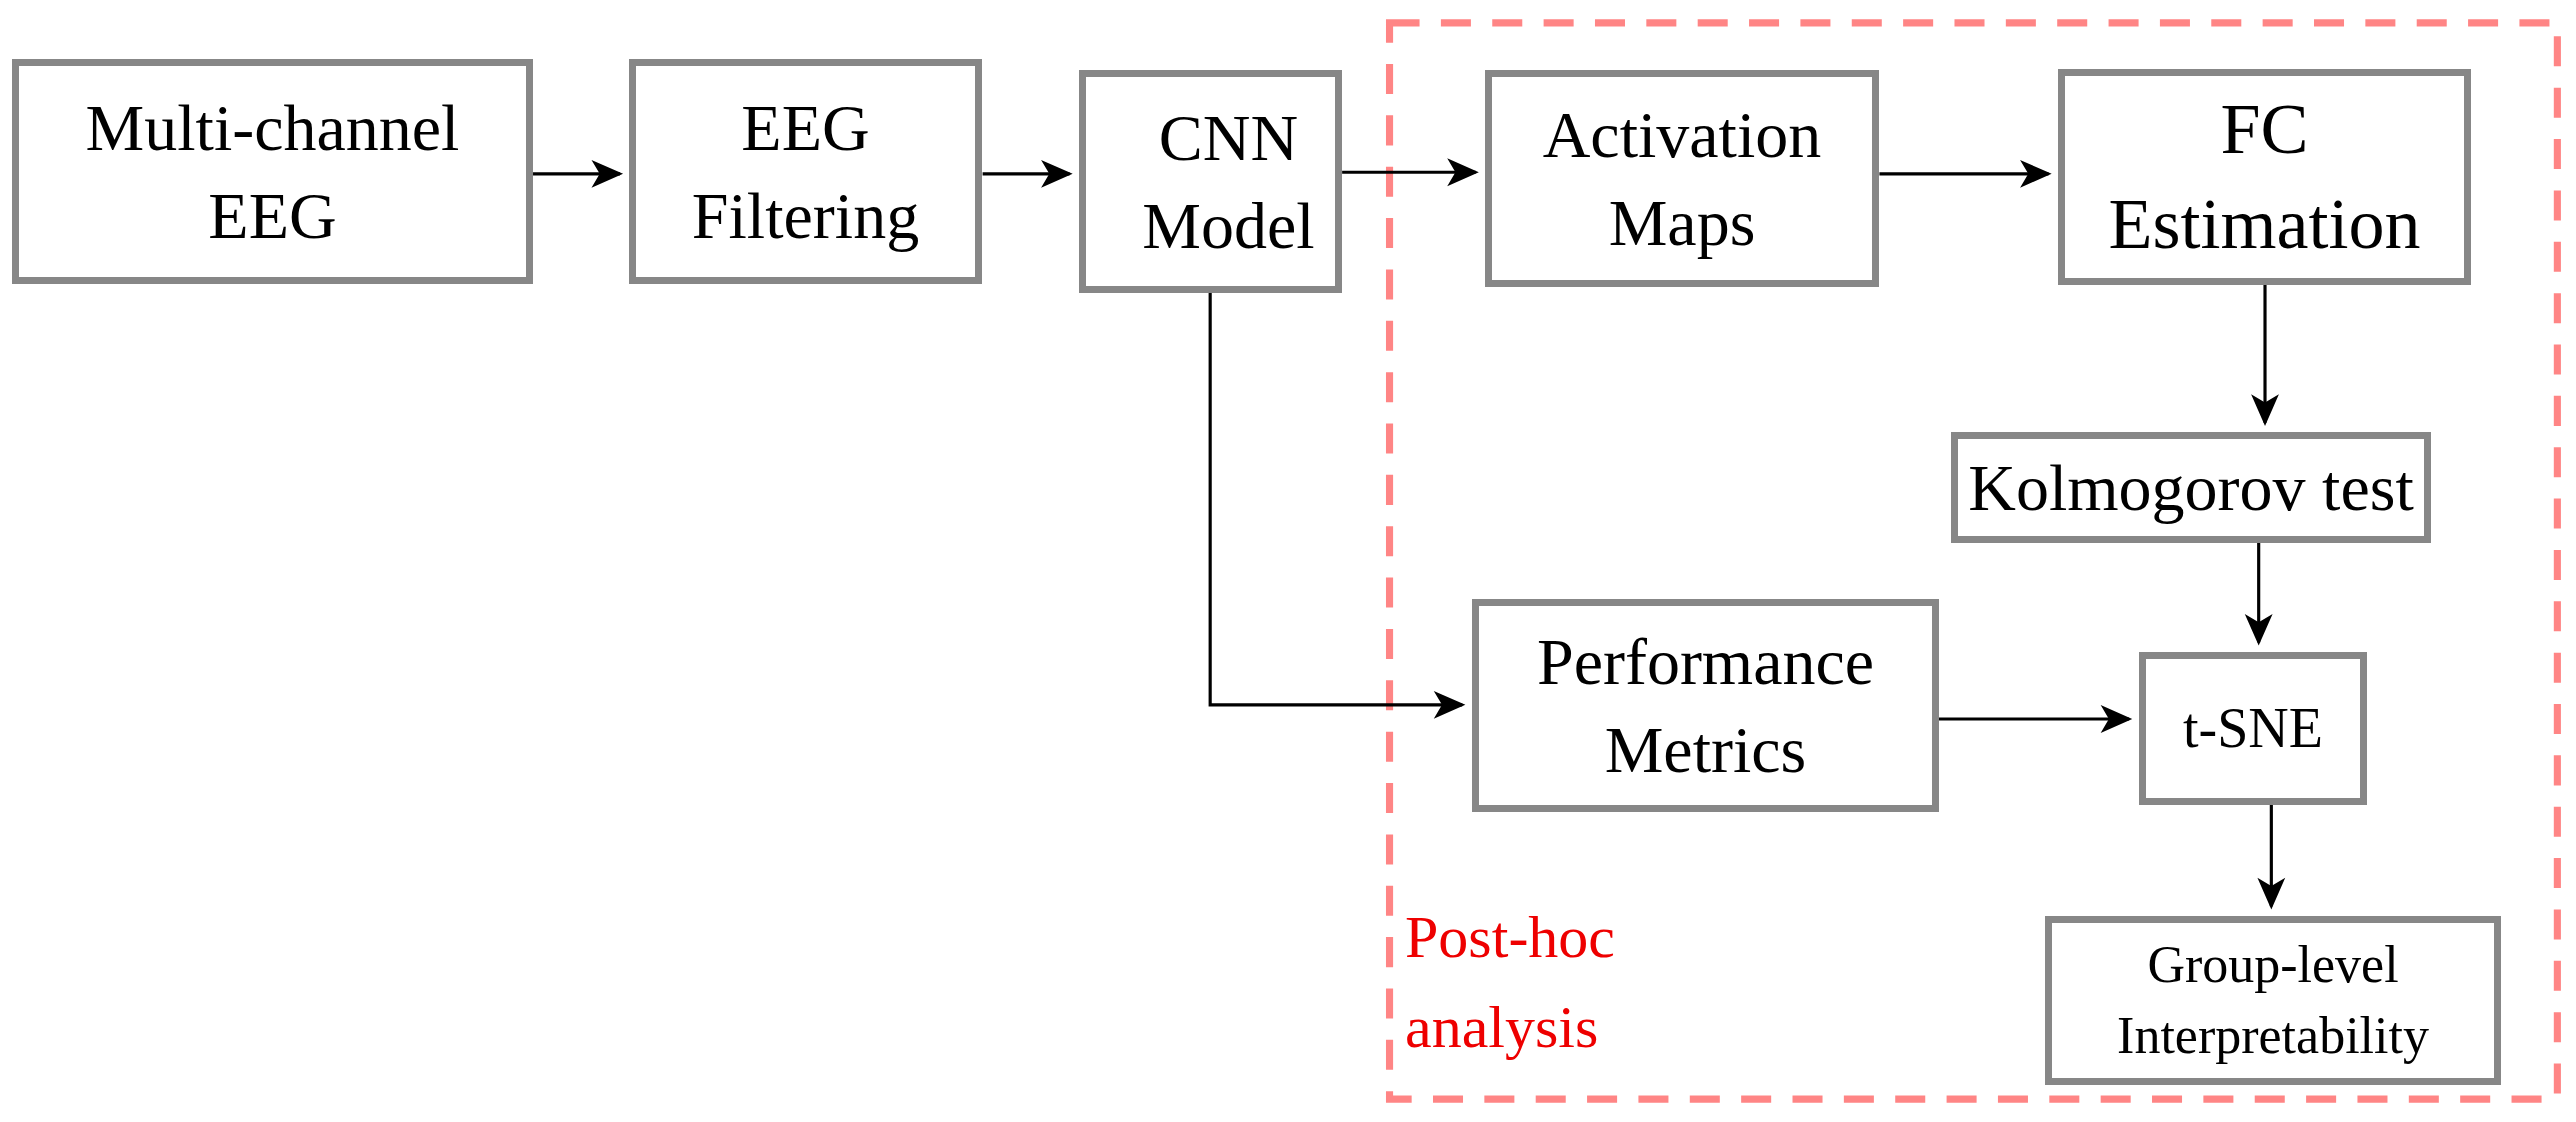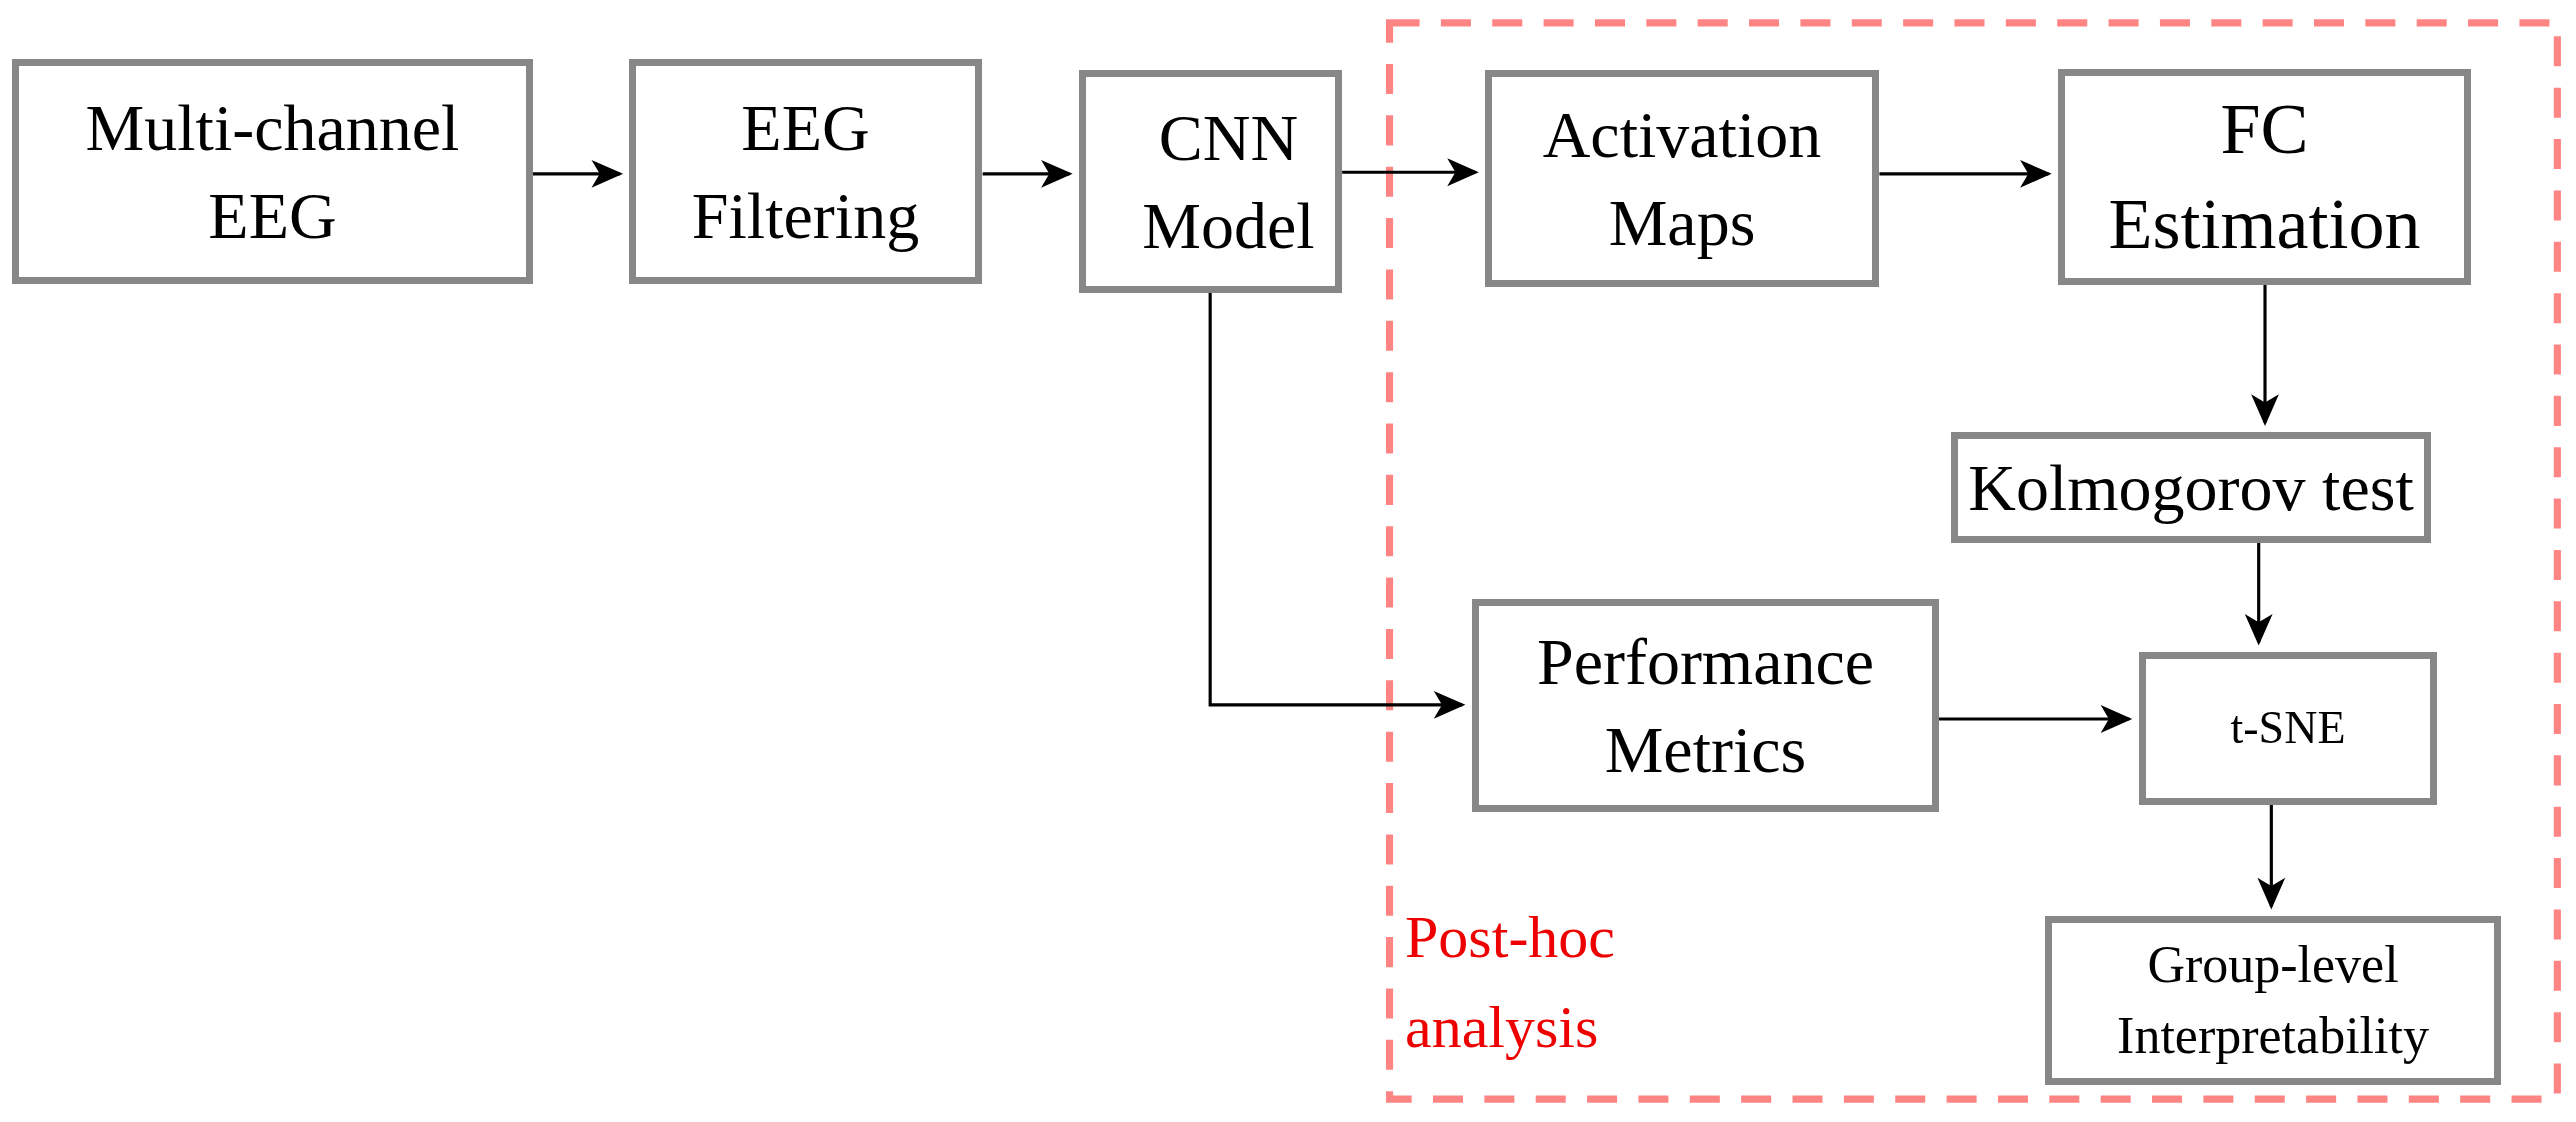--- a/index.html
+++ b/index.html
@@ -39,21 +39,21 @@
     line-height: 1.32;
   }
   #n-multi  { left: 12px;   top: 59px;   width: 521px; height: 225px; font-size: 66px; }
   #n-filter { left: 629px;  top: 59px;   width: 353px; height: 225px; font-size: 66px; }
   #n-cnn    { left: 1079px; top: 70px;   width: 263px; height: 223px; font-size: 66px; padding-left: 36px; }
   #n-act    { left: 1485px; top: 70px;   width: 394px; height: 217px; font-size: 66px; }
   #n-fc     { left: 2058px; top: 69px;   width: 413px; height: 216px; font-size: 72px; }
   #n-kolm   { left: 1951px; top: 432px;  width: 480px; height: 111px; font-size: 66px; }
   #n-kolm .node-label { line-height: 1.05; }
   #n-perf   { left: 1472px; top: 599px;  width: 467px; height: 213px; font-size: 66px; }
-  #n-tsne   { left: 2139px; top: 652px;  width: 298px; height: 153px; font-size: 46px; }
+  #n-tsne   { left: 2139px; top: 652px;  width: 228px; height: 153px; font-size: 56px; }
   #n-group  { left: 2045px; top: 916px; width: 456px; height: 169px; font-size: 52px; }
   #n-group .node-label { line-height: 1.35; }
   #region-label {
     position: absolute;
     left: 1405px;
     top: 892px;
     font-size: 60px;
     line-height: 1.5;
     color: #ee0000;
     white-space: pre-line;

